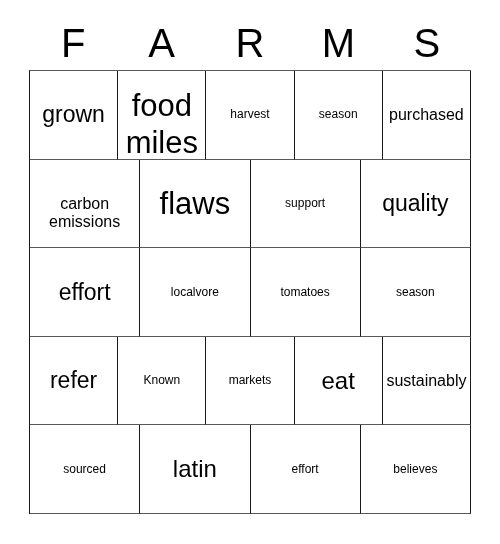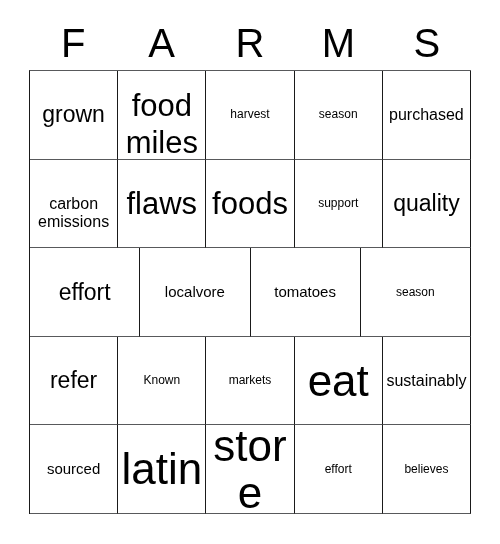--- a/index.html
+++ b/index.html
@@ -72,25 +72,25 @@
     overflow: hidden;
   }
   .cell-text {
     display: block;
     width: 100%;
     line-height: 1.08;
     word-break: break-word;
     hyphens: none;
   }
   
-  .sz-xl  { font-size: 44px; }
+  .sz-xl  { font-size: 24px; }
   .sz-lg  { font-size: 31px; }
   .sz-md  { font-size: 23px; }
   .sz-sm  { font-size: 12px; }
-  .sz-xs  { font-size: 15px; }
+  .sz-xs  { font-size: 12px; }
   .sz-xxs { font-size: 16px; }
   .two-line { line-height: 1.18; margin-top: 20px; }
 </style>
 </head>
 <body>
 
 <div id="bingo-card">
 
   <div id="header-row">
     <div class="header-letter">F</div>
@@ -119,23 +119,20 @@
           <span class="cell-text sz-xxs">purchased</span>
         </div>
     </div>
 
     <div class="bingo-row">
       <div class="bingo-cell">
           <span class="cell-text sz-xxs two-line">carbon emissions</span>
         </div>
       <div class="bingo-cell">
           <span class="cell-text sz-lg">flaws</span>
-        </div>
-      <div class="bingo-cell">
-          <span class="cell-text sz-lg">foods</span>
         </div>
       <div class="bingo-cell">
           <span class="cell-text sz-sm">support</span>
         </div>
       <div class="bingo-cell">
           <span class="cell-text sz-md">quality</span>
         </div>
     </div>
 
     <div class="bingo-row">
@@ -172,23 +169,20 @@
     </div>
 
     <div class="bingo-row">
       <div class="bingo-cell">
           <span class="cell-text sz-xs">sourced</span>
         </div>
       <div class="bingo-cell">
           <span class="cell-text sz-xl">latin</span>
         </div>
       <div class="bingo-cell">
-          <span class="cell-text sz-xl">store</span>
-        </div>
-      <div class="bingo-cell">
           <span class="cell-text sz-sm">effort</span>
         </div>
       <div class="bingo-cell">
           <span class="cell-text sz-sm">believes</span>
         </div>
     </div>
 
   </div>
 </div>
 

